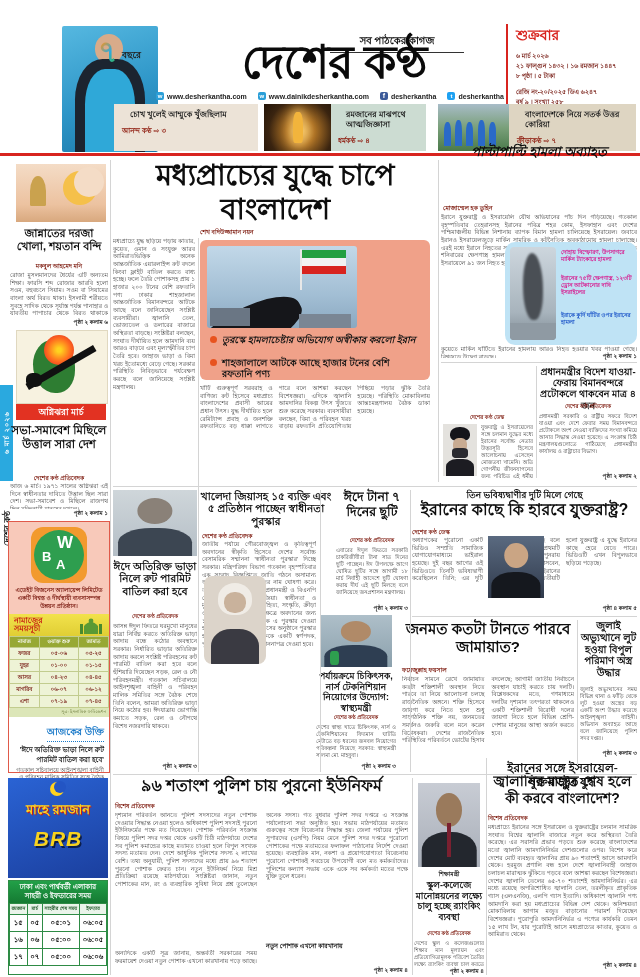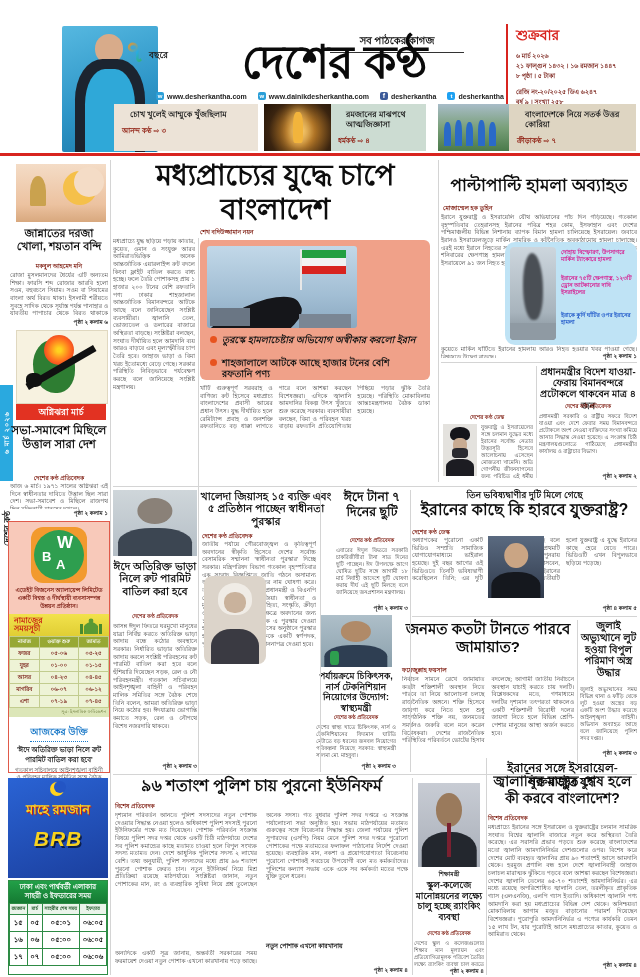--- a/index.html
+++ b/index.html
@@ -24,21 +24,21 @@
 </head>
 <body>
 
 <div id="page">
 
   <div class="photo" style="left:62px;top:26px;width:96px;height:126px;background:linear-gradient(160deg,#56b8e0 0%,#2e96c8 55%,#1b78a8 100%);border-radius:2px;">
     <div style="position:absolute;left:34%;top:6%;width:30%;height:24%;border-radius:50%;background:#d8ab8a;"></div>
     <div style="position:absolute;left:14%;top:26%;width:72%;height:80%;border-radius:40% 40% 0 0;background:#1c2430;"></div>
     <div style="position:absolute;left:24%;top:34%;width:52%;height:70%;border-radius:40% 40% 0 0;background:#2fa8d8;"></div>
   </div>
-  <div class="abs" style="left:98px;top:28px;width:70px;height:44px;text-align:right;">
+  <div class="abs" style="left:98px;top:28px;width:70px;height:44px;">
     <span style="font-size:30px;font-weight:800;background:linear-gradient(135deg,#f7941d 20%,#29abe2 55%,#39b54a 90%);-webkit-background-clip:text;background-clip:text;color:transparent;">৭</span>
     <span style="font-size:9px;font-weight:700;color:#222;position:relative;top:-4px;">বছরে</span>
   </div>
   <div class="abs" style="left:330px;top:33px;width:134px;text-align:center;font-size:10px;font-weight:700;color:#111;border-bottom:1px solid #333;padding-bottom:2px;">সব পাঠকের কাগজ</div>
   <div class="abs" style="left:158px;top:38px;width:352px;text-align:center;font-size:46px;font-weight:800;color:#0a0a0a;letter-spacing:-1px;line-height:1.05;">দেশের কণ্ঠ</div>
 
   <div class="abs" style="left:140px;top:92px;width:380px;display:flex;justify-content:center;gap:11px;align-items:center;">
     <span style="display:flex;align-items:center;gap:3px;">
       <span style="display:inline-block;width:8px;height:8px;background:#2b9fd8;color:#fff;font-size:6px;font-weight:700;text-align:center;line-height:8px;border-radius:2px;">w</span>
       <span style="font-size:7px;font-weight:700;color:#222;">www.desherkantha.com</span>
@@ -168,21 +168,21 @@
         </tr>
         <tr style="text-align:center;">
           <td style="font-size:5.6px;font-weight:700;color:#7c241c;border:0.5px solid #c2cc8e;padding:1px;">এশা</td>
           <td style="font-size:5.6px;font-weight:700;color:#7c241c;border:0.5px solid #c2cc8e;padding:1px;">০৭-১৯</td>
           <td style="font-size:5.6px;font-weight:700;color:#7c241c;border:0.5px solid #c2cc8e;padding:1px;">০৭-৪৫</td>
         </tr>
       </tbody>
         </table>
       <div style="font-size:4.4px;color:#5a6a2a;text-align:right;padding:1px 3px;background:#dce6b8;">সূত্র: ইসলামিক ফাউন্ডেশন</div>
     </div>
-    <div style="padding:4px 5px;text-align:center;">
+    <div style="padding:4px 5px;text-align:right;">
       <div style="font-size:9.5px;font-weight:800;color:#1878c8;border-bottom:1px dotted #1878c8;display:inline-block;padding-bottom:1px;margin-bottom:3px;">আজকের উক্তি</div>
       <div style="font-size:7px;font-weight:700;color:#1c1c1c;line-height:1.3;margin-bottom:3px;">'ঈদে অতিরিক্ত ভাড়া নিলে রুট পারমিট বাতিল করা হবে'</div>
       <div style="font-size:5.7px;color:#444;line-height:1.3;margin-bottom:3px;">গতকাল সচিবালয়ে আইনশৃঙ্খলা বাহিনী ও পরিবহন মালিক সমিতির সঙ্গে বৈঠক শেষে</div>
       <div style="font-size:7px;font-weight:700;color:#1c1c1c;">রবিউল ইসলাম</div>
       <div style="font-size:5.7px;color:#333;line-height:1.3;">সড়ক, রেল ও নৌ পরিবহন এবং সেতুমন্ত্রী</div>
     </div>
   </div>
 
   <div class="abs" style="left:8px;top:778px;width:100px;height:100px;background:linear-gradient(160deg,#2a63d4 0%,#1b3f9e 100%);text-align:center;overflow:hidden;">
     <div style="position:relative;width:16px;height:16px;margin:4px auto 0;">
@@ -245,21 +245,21 @@
       <span class="bullet-dot"></span>
       <span style="font-size:9.5px;font-weight:800;color:#141414;line-height:1.2;">তুরস্কে হামলাচেষ্টার অভিযোগ অস্বীকার করলো ইরান</span>
     </div>
     <div style="position:absolute;left:10px;top:117px;width:212px;display:flex;">
       <span class="bullet-dot"></span>
       <span style="font-size:9.5px;font-weight:800;color:#141414;line-height:1.2;">শাহজালালে আটকে আছে হাজার টনের বেশি রফতানি পণ্য</span>
     </div>
   </div>
   <div class="abs bodytxt" style="left:200px;top:385px;width:230px;height:95px;column-count:3;column-gap:6px;">খাঁটি গুরুত্বপূর্ণ সরবরাহ ও বাণিজ্য রুট হিসেবে মধ্যপ্রাচ্য বাংলাদেশের প্রবাসী আয়ের প্রধান উৎস। যুদ্ধ দীর্ঘায়িত হলে রেমিট্যান্স প্রবাহ ও জনশক্তি রফতানিতে বড় ধাক্কা লাগতে পারে বলে আশঙ্কা করছেন বিশেষজ্ঞরা। এদিকে জ্বালানি আমদানির বিকল্প উৎস খুঁজতে শুরু করেছে সরকার। ব্যবসায়ীরা বলছেন, বিমা ও পরিবহন খরচ বাড়ায় রফতানি প্রতিযোগিতায় পিছিয়ে পড়ার ঝুঁকি তৈরি হয়েছে। পরিস্থিতি মোকাবিলায় আন্তঃমন্ত্রণালয় বৈঠক ডাকা হয়েছে।</div>
 
-  <div class="abs hd" style="left:441px;top:176px;width:196px;font-size:17px;">পাল্টাপাল্টি হামলা অব্যাহত</div>
+  <div class="abs hd" style="left:441px;top:144px;width:196px;font-size:13px;font-style:italic;">পাল্টাপাল্টি হামলা অব্যাহত</div>
   <div class="abs by" style="left:443px;top:203px;width:110px;">মোজাম্মেল হক তুহিন</div>
   <div class="abs bodytxt" style="left:441px;top:214px;width:196px;height:130px;">ইরানে যুক্তরাষ্ট্র ও ইসরায়েলি যৌথ অভিযানের পাঁচ দিন গড়িয়েছে। গতকাল বৃহস্পতিবার তেহরানসহ ইরানের পবিত্র শহর কোম, ইসফাহান এবং দেশের পশ্চিমাঞ্চলীয় বিভিন্ন নিশানায় ব্যাপক বিমান হামলা চালিয়েছে ইসরায়েল। জবাবে ইরানও ইসরায়েলজুড়ে মার্কিন সামরিক ও কূটনৈতিক অবকাঠামোয় হামলা চালাচ্ছে। এরই মধ্যে ইরানে নিহতের সংখ্যা ১,২০০ ছাড়িয়েছে বলে জানা গেছে। এর মধ্যে গত শনিবারের ক্ষেপণাস্ত্র হামলায় নিহত হয়েছেন ১৭৫ জন। আর ইরানের হামলায় ইসরায়েলে ৯১ জন নিহত হয়েছেন।</div>
   <div class="abs" style="left:505px;top:242px;width:132px;height:103px;background:#bfe3f5;border-radius:10px;">
     <div class="photo" style="left:5px;top:5px;width:46px;height:93px;background:linear-gradient(180deg,#cdd6dd 0%,#a8b4bd 70%,#7e8a94 100%);border-radius:4px;">
       <div style="position:absolute;left:28%;top:6%;width:44%;height:72%;background:#4a4f55;border-radius:45% 55% 40% 50%;filter:blur(1px);"></div>
       <div style="position:absolute;left:0;bottom:0;width:100%;height:18%;background:#8f9aa3;"></div>
     </div>
     <div style="position:absolute;left:56px;top:7px;width:72px;font-size:5.7px;font-weight:800;color:#d8158c;line-height:1.25;">দোহায় বিস্ফোরণ, উপসাগরে মার্কিন ট্যাংকারে হামলা</div>
     <div style="position:absolute;left:56px;top:33px;width:72px;font-size:5.7px;font-weight:800;color:#d8158c;line-height:1.25;">ইরানের ৭৫টি ক্ষেপণাস্ত্র, ১২৩টি ড্রোন আটকানোর দাবি ইসরাইলের</div>
     <div style="position:absolute;left:56px;top:70px;width:72px;font-size:5.7px;font-weight:800;color:#1b54c8;line-height:1.25;">ইরাকে কুর্দি ঘাঁটির ওপর ইরানের হামলা</div>

